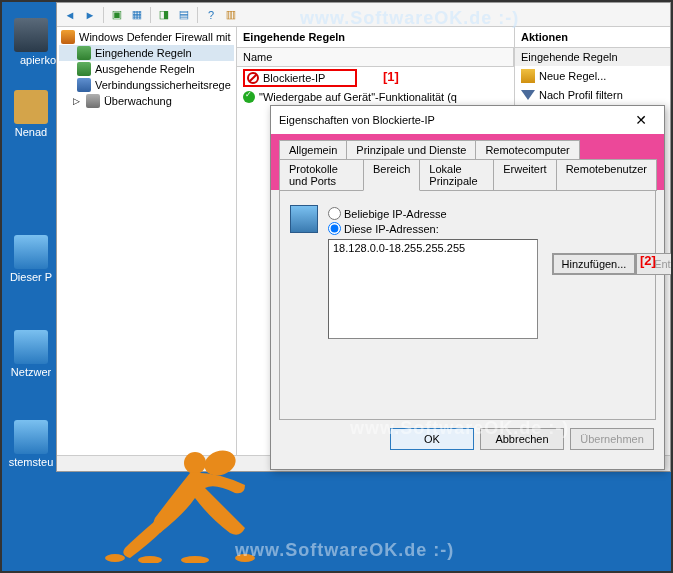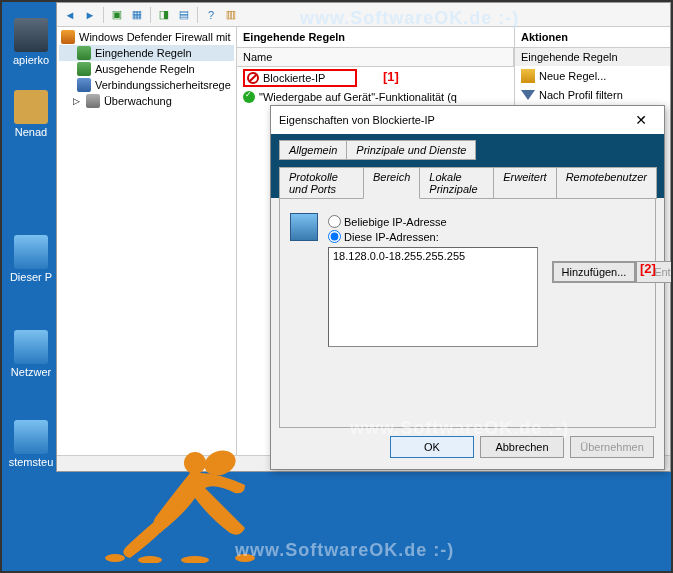--- a/index.html
+++ b/index.html
@@ -2,21 +2,21 @@
 <html><head>
 <meta charset="utf-8">
 <style>
 * { box-sizing: border-box; margin: 0; padding: 0; font-family: "Segoe UI", Tahoma, sans-serif; font-size: 11px; }
 body { width: 673px; height: 573px; overflow: hidden; position: relative; background: #1a6bb8; }
 .border-frame { position: absolute; inset: 0; border: 2px solid #333; pointer-events: none; z-index: 200; }
 
 
 .desktop-icon { position: absolute; width: 50px; text-align: center; color: #fff; font-size: 10px; }
 .desktop-icon .ico { width: 34px; height: 34px; margin: 0 auto 2px; }
-.di1 { top: 18px; left: 6px; } .di1 .ico { background: linear-gradient(#5a6a7a,#2a3a4a); border-radius: 3px; }
+.di1 { top: 18px; left: 6px; text-align: right; } .di1 .ico { background: linear-gradient(#5a6a7a,#2a3a4a); border-radius: 3px; }
 .di2 { top: 90px; left: 6px; } .di2 .ico { background: #d4a44a; border-radius: 3px; }
 .di3 { top: 235px; left: 6px; } .di3 .ico { background: linear-gradient(#7ac0f0,#2a7ac0); border-radius: 3px; }
 .di4 { top: 330px; left: 6px; } .di4 .ico { background: linear-gradient(#7ac0f0,#2a7ac0); border-radius: 3px; }
 .di5 { top: 420px; left: 6px; } .di5 .ico { background: linear-gradient(#7ac0f0,#2a7ac0); border-radius: 3px; }
 
 
 .wm { position: absolute; color: rgba(255,255,255,0.45); font-size: 18px; font-weight: 600; letter-spacing: 1px; pointer-events: none; z-index: 150; }
 .wm-top { top: 8px; left: 300px; color: rgba(200,230,255,0.5); }
 .wm-mid { top: 418px; left: 350px; }
 .wm-bot { top: 540px; left: 235px; }
@@ -57,21 +57,21 @@
 .fw-actions { width: 155px; padding: 0; overflow: hidden; }
 .act-row { display: flex; align-items: center; gap: 4px; padding: 3px 6px; }
 .act-row.hd { background: #f0f0f0; font-weight: 400; }
 .ico-new { width: 14px; height: 14px; background: linear-gradient(#f0c040,#d09010); }
 .ico-filter { width: 14px; height: 14px; border-left: 7px solid transparent; border-right: 7px solid transparent; border-top: 10px solid #4a6a9a; height: 0; width: 0; }
 
 
 .dlg { position: absolute; top: 105px; left: 270px; width: 395px; height: 365px; background: #f0f0f0; border: 1px solid #888; box-shadow: 2px 2px 8px rgba(0,0,0,0.3); z-index: 50; }
 .dlg-title { display: flex; align-items: center; padding: 6px 8px; background: #fff; }
 .dlg-title .cls { margin-left: auto; width: 30px; text-align: center; font-size: 14px; }
-.tabs { display: flex; flex-wrap: wrap; padding: 6px 8px 0; gap: 8px; background: #0c4a6e; font-size: 10.5px; font-style: italic; }
+.tabs { display: flex; flex-wrap: wrap; padding: 6px 8px 0; gap: 0; background: #ec4899; font-size: 10.5px; }
 .tab { padding: 3px 9px; border: 1px solid #aaa; background: #f0f0f0; margin-right: -1px; margin-bottom: -1px; position: relative; }
 .tab.active { background: #f0f0f0; border-bottom: 1px solid #f0f0f0; z-index: 2; }
 .tab-row { display: flex; width: 100%; }
 .dlg-content { border: 1px solid #aaa; margin: 0 8px 8px; padding: 14px 14px 14px 48px; background: #f0f0f0; position: relative; height: 230px; }
 .dlg-ico { position: absolute; left: 10px; top: 14px; width: 28px; height: 28px; background: linear-gradient(#7ac0f0,#3a7ab0); border: 1px solid #2a5a8a; }
 .radio { display: flex; align-items: center; gap: 3px; margin: 2px 0; }
 .radio input { margin: 0; }
 .ip-list { width: 210px; height: 100px; background: #fff; border: 1px solid #888; border-top-color: #666; border-left-color: #666; padding: 2px 4px; margin-top: 4px; }
 .btn-col { position: absolute; left: 272px; top: 62px; display: flex; flex-direction: row; gap: 0; }
 .btn { width: 84px; height: 22px; background: #e8e8e8; border: 1px solid #999; font-size: 11px; display: flex; align-items: center; justify-content: center; }
@@ -185,20 +185,21 @@
 
 <div class="dlg">
   <div class="dlg-title">
     <span>Eigenschaften von Blockierte-IP</span>
     <span class="cls">✕</span>
   </div>
   <div class="tabs">
     <div class="tab-row">
       <span class="tab">Allgemein</span>
       <span class="tab">Prinzipale und Dienste</span>
+      <span class="tab">Remotecomputer</span>
     </div>
     <div class="tab-row">
       <span class="tab">Protokolle und Ports</span>
       <span class="tab active">Bereich</span>
       <span class="tab">Lokale Prinzipale</span>
       <span class="tab">Erweitert</span>
       <span class="tab">Remotebenutzer</span>
     </div>
   </div>
   <div class="dlg-content">

